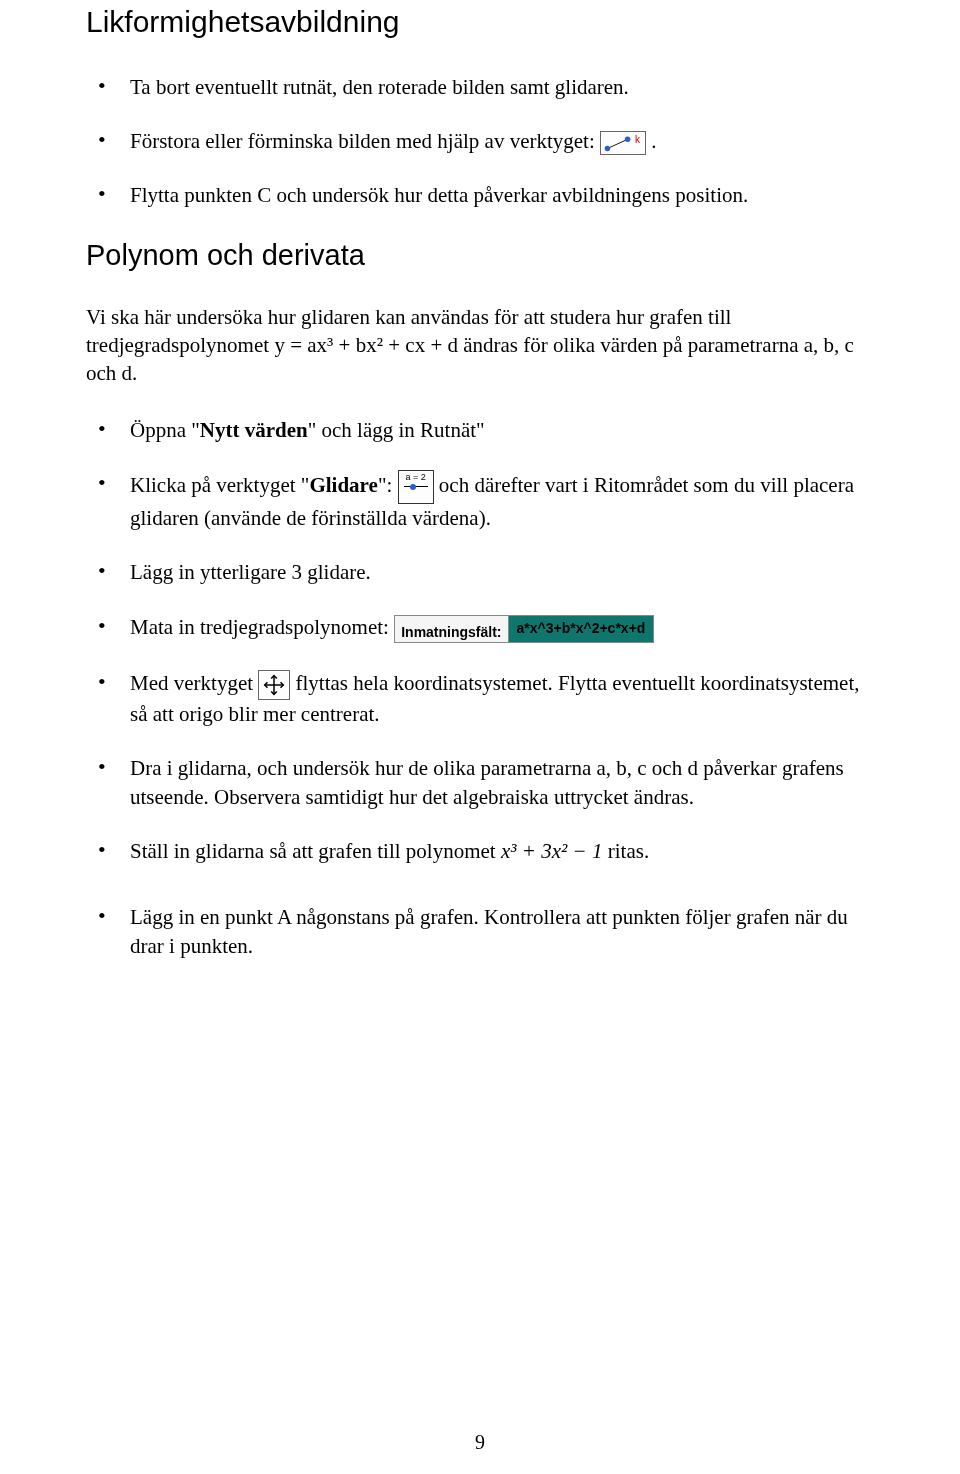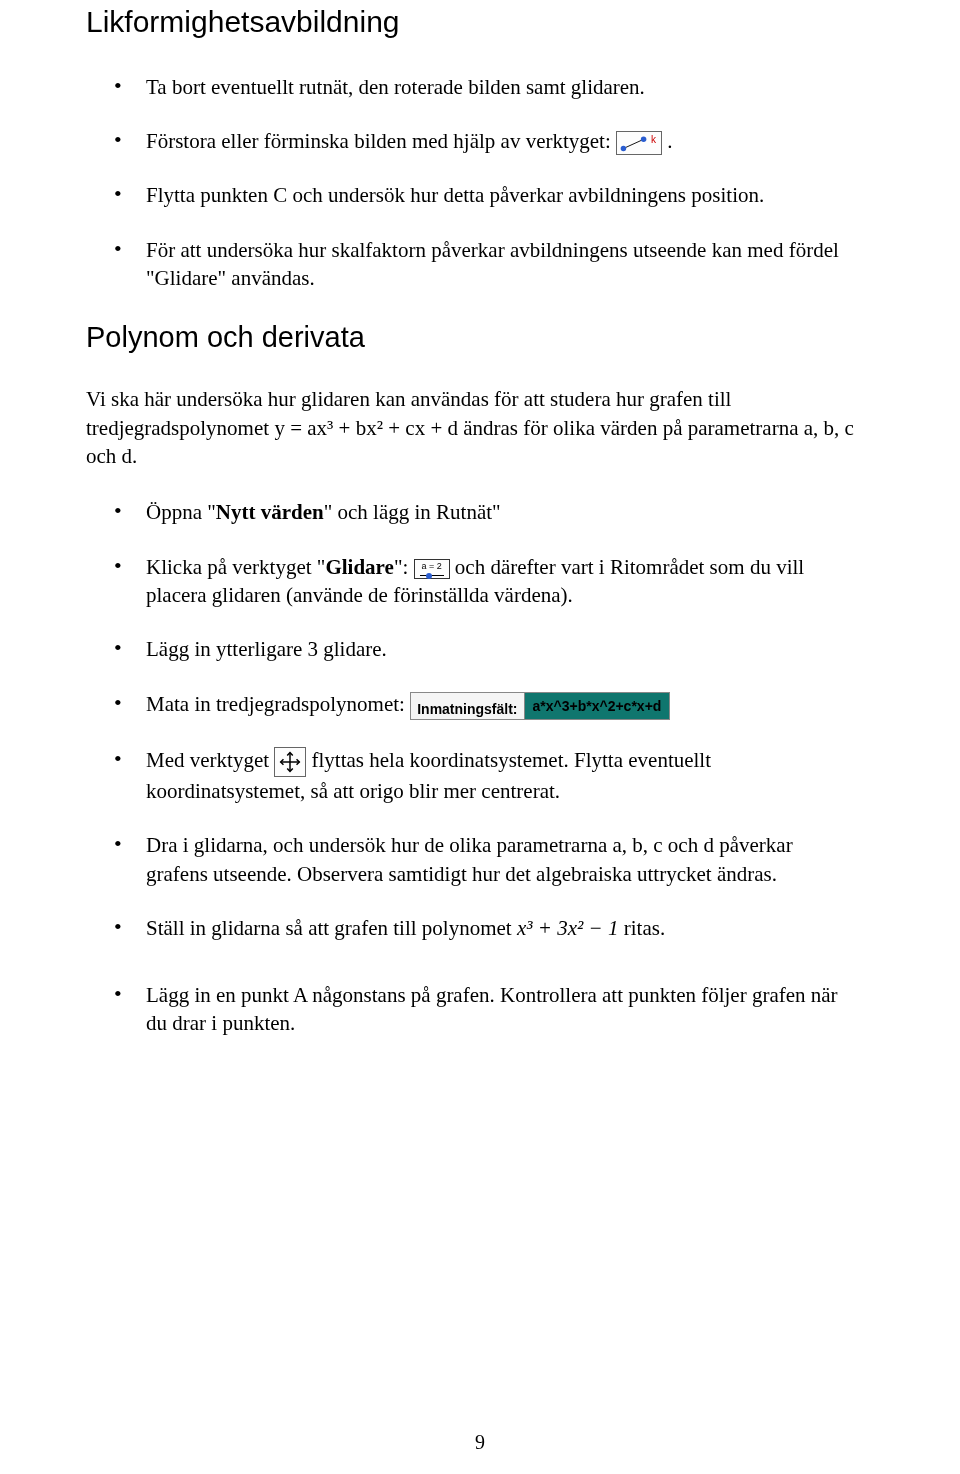--- a/index.html
+++ b/index.html
@@ -26,21 +26,21 @@
     padding-top: 2px;
   }
   h2.sub-hdr {
     font-family: Arial, Helvetica, sans-serif;
     font-weight: 400;
     font-size: 29px;
     margin: 20px 0 28px 0;
   }
   ul.bullets {
     list-style: none;
-    margin: 16px;
+    margin: 0;
     padding: 0;
   }
   ul.bullets > li {
     position: relative;
     padding-left: 44px;
     margin-bottom: 26px;
   }
   ul.bullets > li::before {
     content: "•";
     position: absolute;
@@ -54,21 +54,21 @@
   }
   .icon-box {
     display: inline-block;
     vertical-align: middle;
     border: 1px solid #666;
     box-sizing: border-box;
     background: #fdfdfd;
     position: relative;
   }
   .icon-box.small { width: 46px; height: 24px; }
-  .icon-box.med   { width: 36px; height: 20px; }
+  .icon-box.med   { width: 36px; height: 34px; }
   .icon-box.sq    { width: 32px; height: 30px; }
 
   
   .dilate svg { width: 100%; height: 100%; }
 
   
   .slider-icon {
     border: 1px solid #333;
     padding: 2px 3px 3px 3px;
     text-align: center;
@@ -155,23 +155,20 @@
           <line x1="6" y1="18" x2="28" y2="8" stroke="#000" stroke-width="1"></line>
           <circle cx="6" cy="18" r="3" fill="#2a5dd0"></circle>
           <circle cx="28" cy="8" r="3" fill="#2a5dd0"></circle>
           <text x="36" y="12" font-size="11" fill="#c00" font-family="Arial">k</text>
         </svg>
       </span>
       <span>.</span>
     </li>
     <li>
       <span>Flytta punkten C och undersök hur detta påverkar avbildningens position.</span>
-    </li>
-    <li>
-      <span>För att undersöka hur skalfaktorn påverkar avbildningens utseende kan med fördel "Glidare" användas.</span>
     </li>
   </ul>
 
   <h2 class="sub-hdr">Polynom och derivata</h2>
 
   <p class="intro-para">
     <span>Vi ska här undersöka hur glidaren kan användas för att studera hur grafen till tredjegradspolynomet </span>
     <span style="">y = ax³ + bx² + cx + d</span>
     <span> ändras för olika värden på parametrarna a, b, c och d.</span>
   </p>

